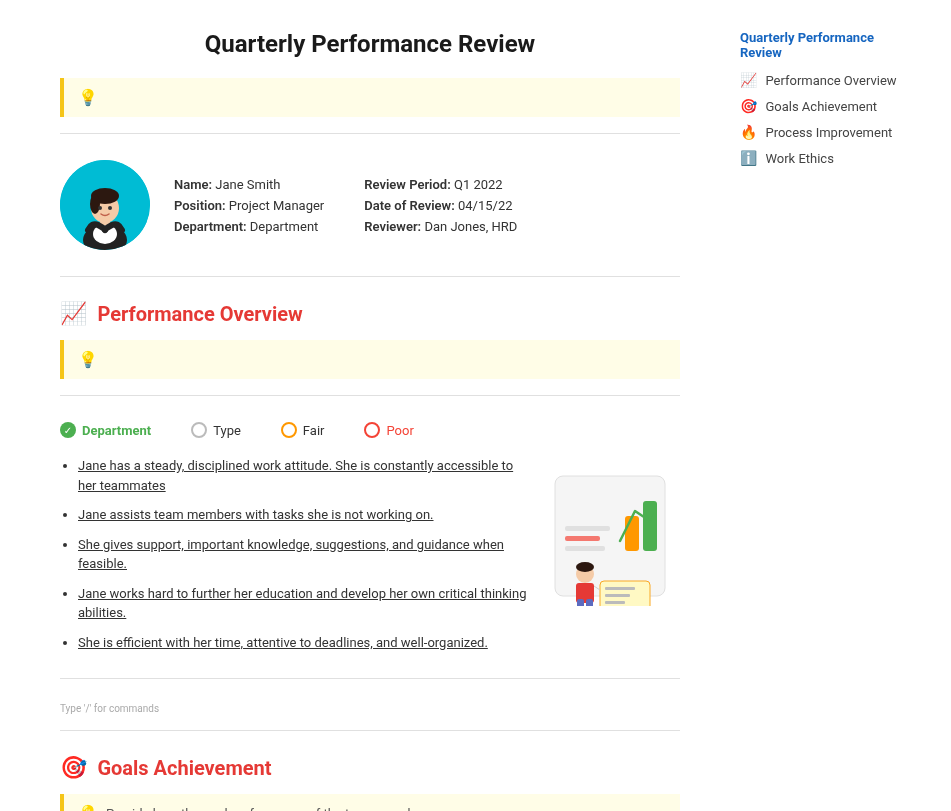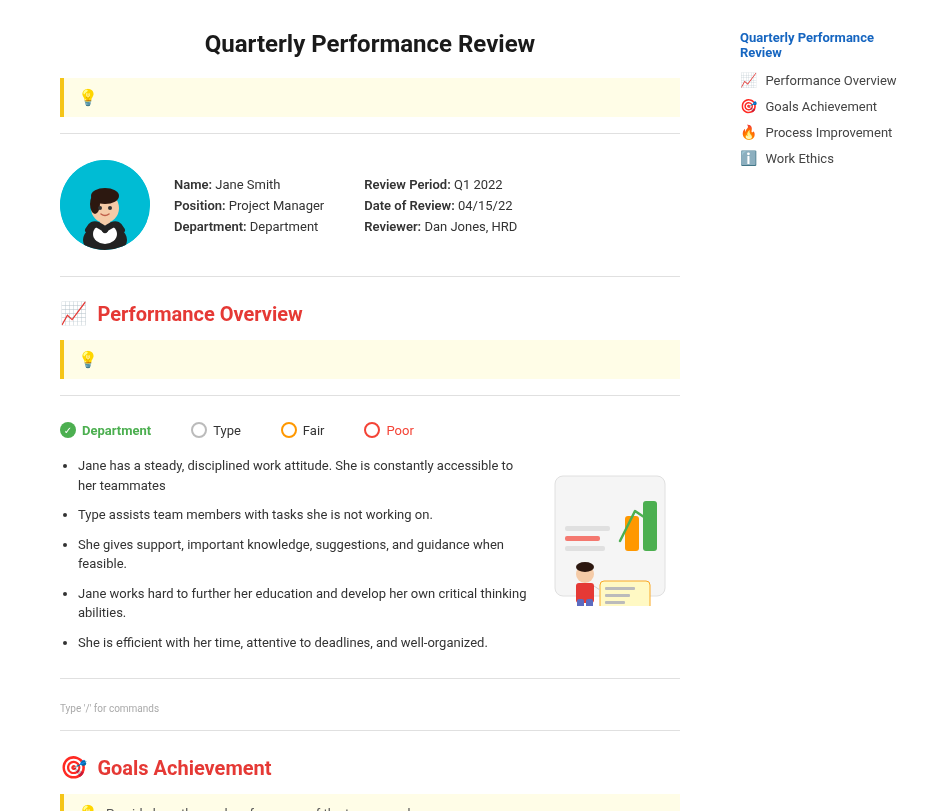--- a/index.html
+++ b/index.html
@@ -148,20 +148,21 @@
     .bullet-list li {
       margin-bottom: 10px;
       font-size: 13px;
       line-height: 1.5;
       color: #333;
     }
     .performance-body {
       display: flex;
       align-items: flex-start;
       gap: 20px;
+      text-decoration: underline;
     }
     .illustration {
       width: 130px;
       flex-shrink: 0;
       margin-top: 10px;
     }
     .type-hint {
       font-size: 10px;
       color: #aaa;
       margin-top: 12px;
@@ -307,21 +308,21 @@
       </div>
       <div class="rating-option">
         <span class="radio-dot" style="border-color:#f44336;"></span>
         <span class="rating-label-poor">Poor</span>
       </div>
     </div>
 
     <div class="performance-body">
       <ul class="bullet-list">
         <li>Jane has a steady, disciplined work attitude. She is constantly accessible to her teammates</li>
-        <li>Type assists team members with tasks she is not working on.</li>
+        <li>Jane assists team members with tasks she is not working on.</li>
         <li>She gives support, important knowledge, suggestions, and guidance when feasible.</li>
         <li>Jane works hard to further her education and develop her own critical thinking abilities.</li>
         <li>She is efficient with her time, attentive to deadlines, and well-organized.</li>
       </ul>
 
       <div class="illustration">
         <svg viewBox="0 0 130 140" xmlns="http://www.w3.org/2000/svg" width="130" height="140">
 
           <rect x="5" y="10" width="110" height="120" rx="8" fill="#f5f5f5" stroke="#e0e0e0" stroke-width="1"></rect>
 

